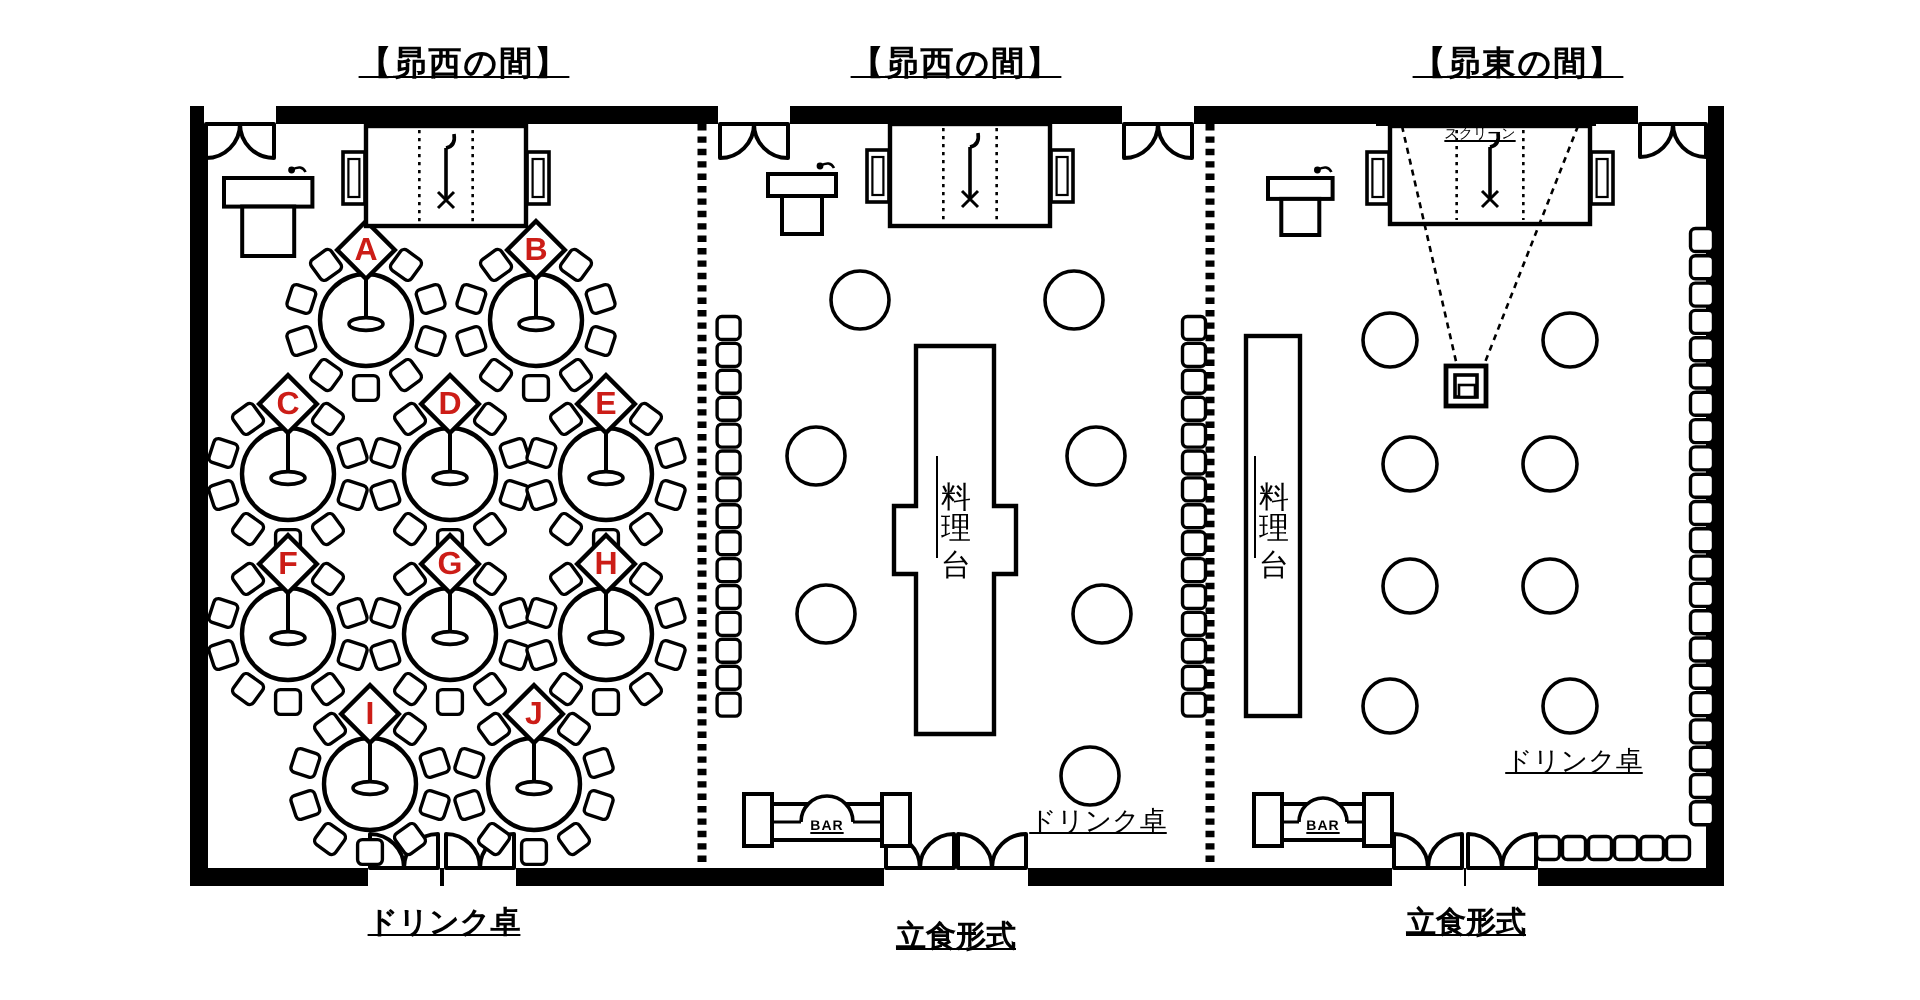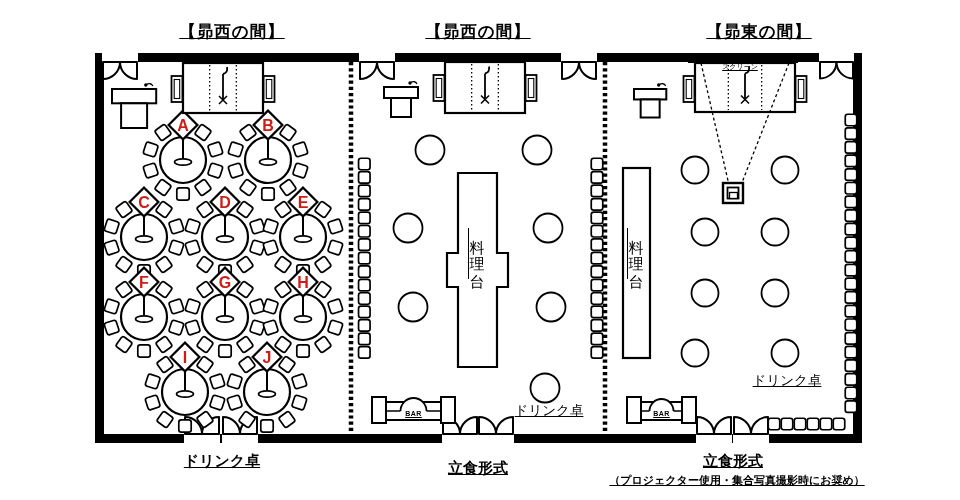--- a/index.html
+++ b/index.html
@@ -397,21 +397,20 @@
       </g>
     </svg>
 
   <div class="lbl title" style="left:132px;top:21px;">【昴西の間】</div>
   <div class="lbl title" style="left:378px;top:21px;">【昴西の間】</div>
   <div class="lbl title" style="left:659px;top:21px;">【昴東の間】</div>
 
   <div class="lbl caption" style="left:142px;top:452px;">ドリンク卓</div>
   <div class="lbl caption" style="left:398px;top:459px;">立食形式</div>
   <div class="lbl caption" style="left:653px;top:452px;">立食形式</div>
-  <div class="lbl note" style="left:577px;top:473px;">（プロジェクター使用・集合写真撮影時にお奨め）</div>
 
   <div class="lbl vtext" style="left:470px;top:228px;">料理台</div>
   <div class="lbl vtext" style="left:629px;top:228px;">料理台</div>
   <div class="lbl drink" style="left:503px;top:402px;">ドリンク卓</div>
   <div class="lbl drink" style="left:741px;top:372px;">ドリンク卓</div>
   <div class="lbl bartext" style="left:399px;top:410px;">BAR</div>
   <div class="lbl bartext" style="left:647px;top:410px;">BAR</div>
   <div class="lbl screenlbl" style="left:712px;top:62px;">スクリーン</div>
 </div>
 

